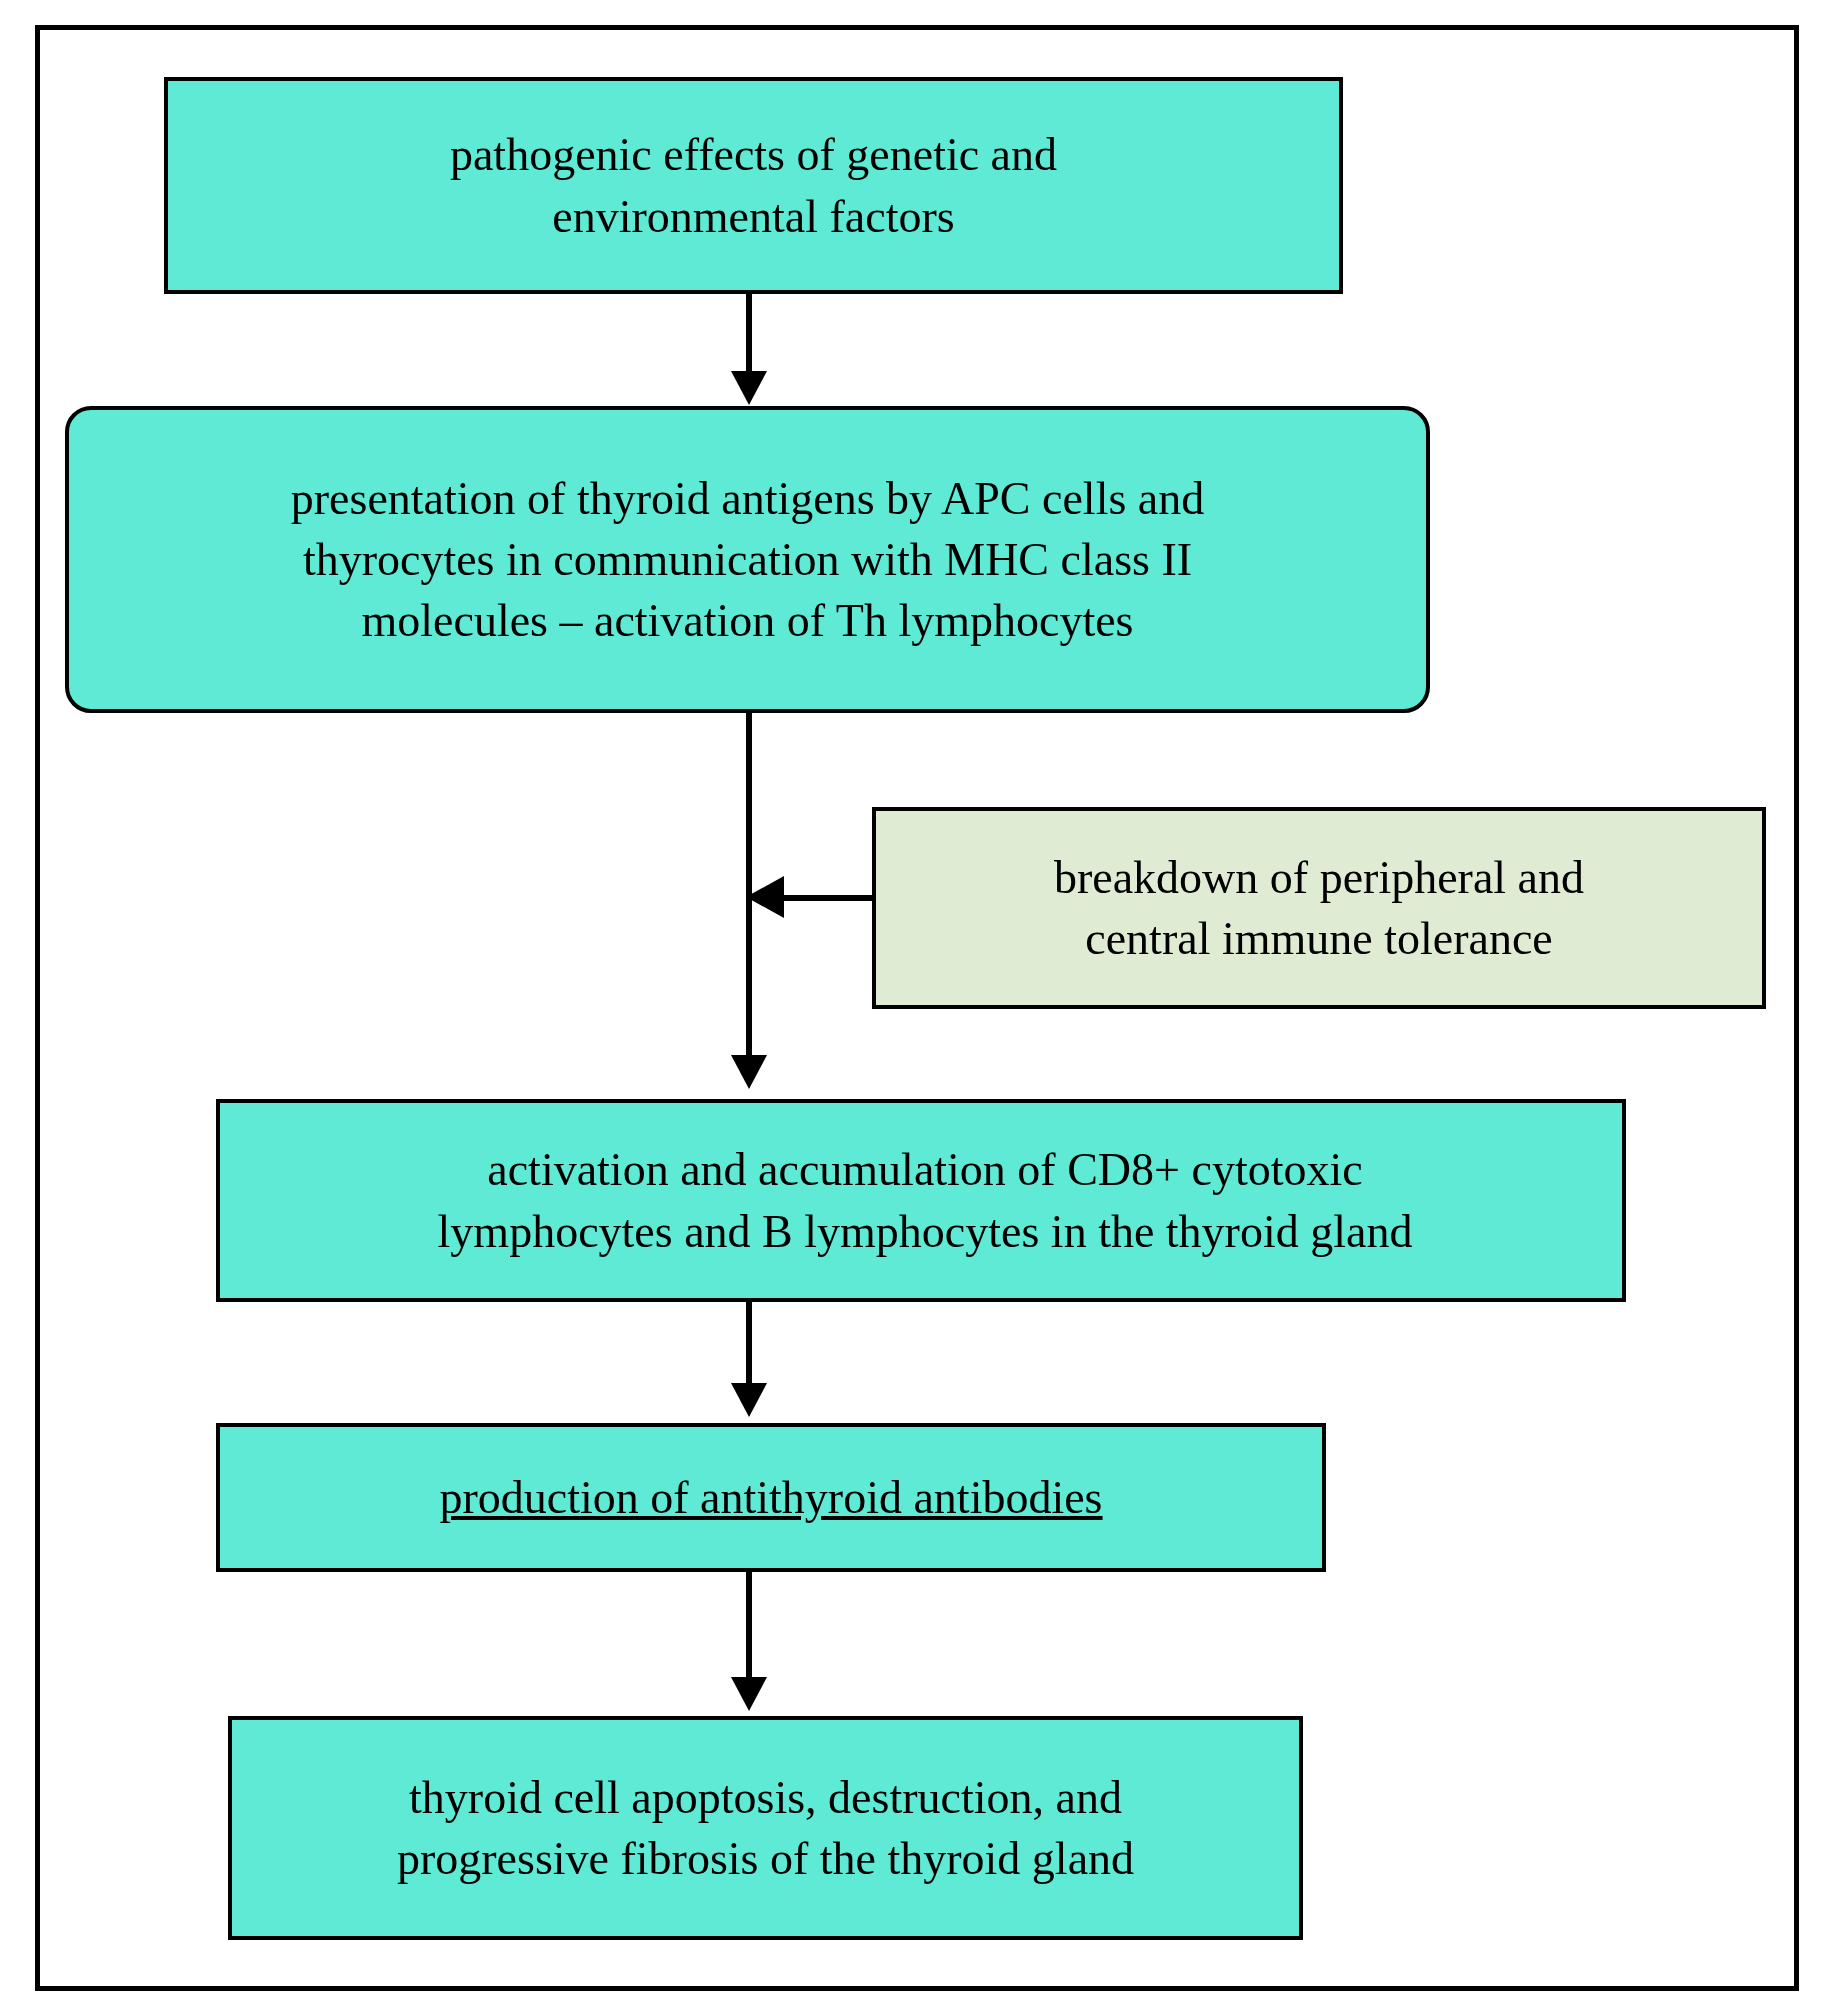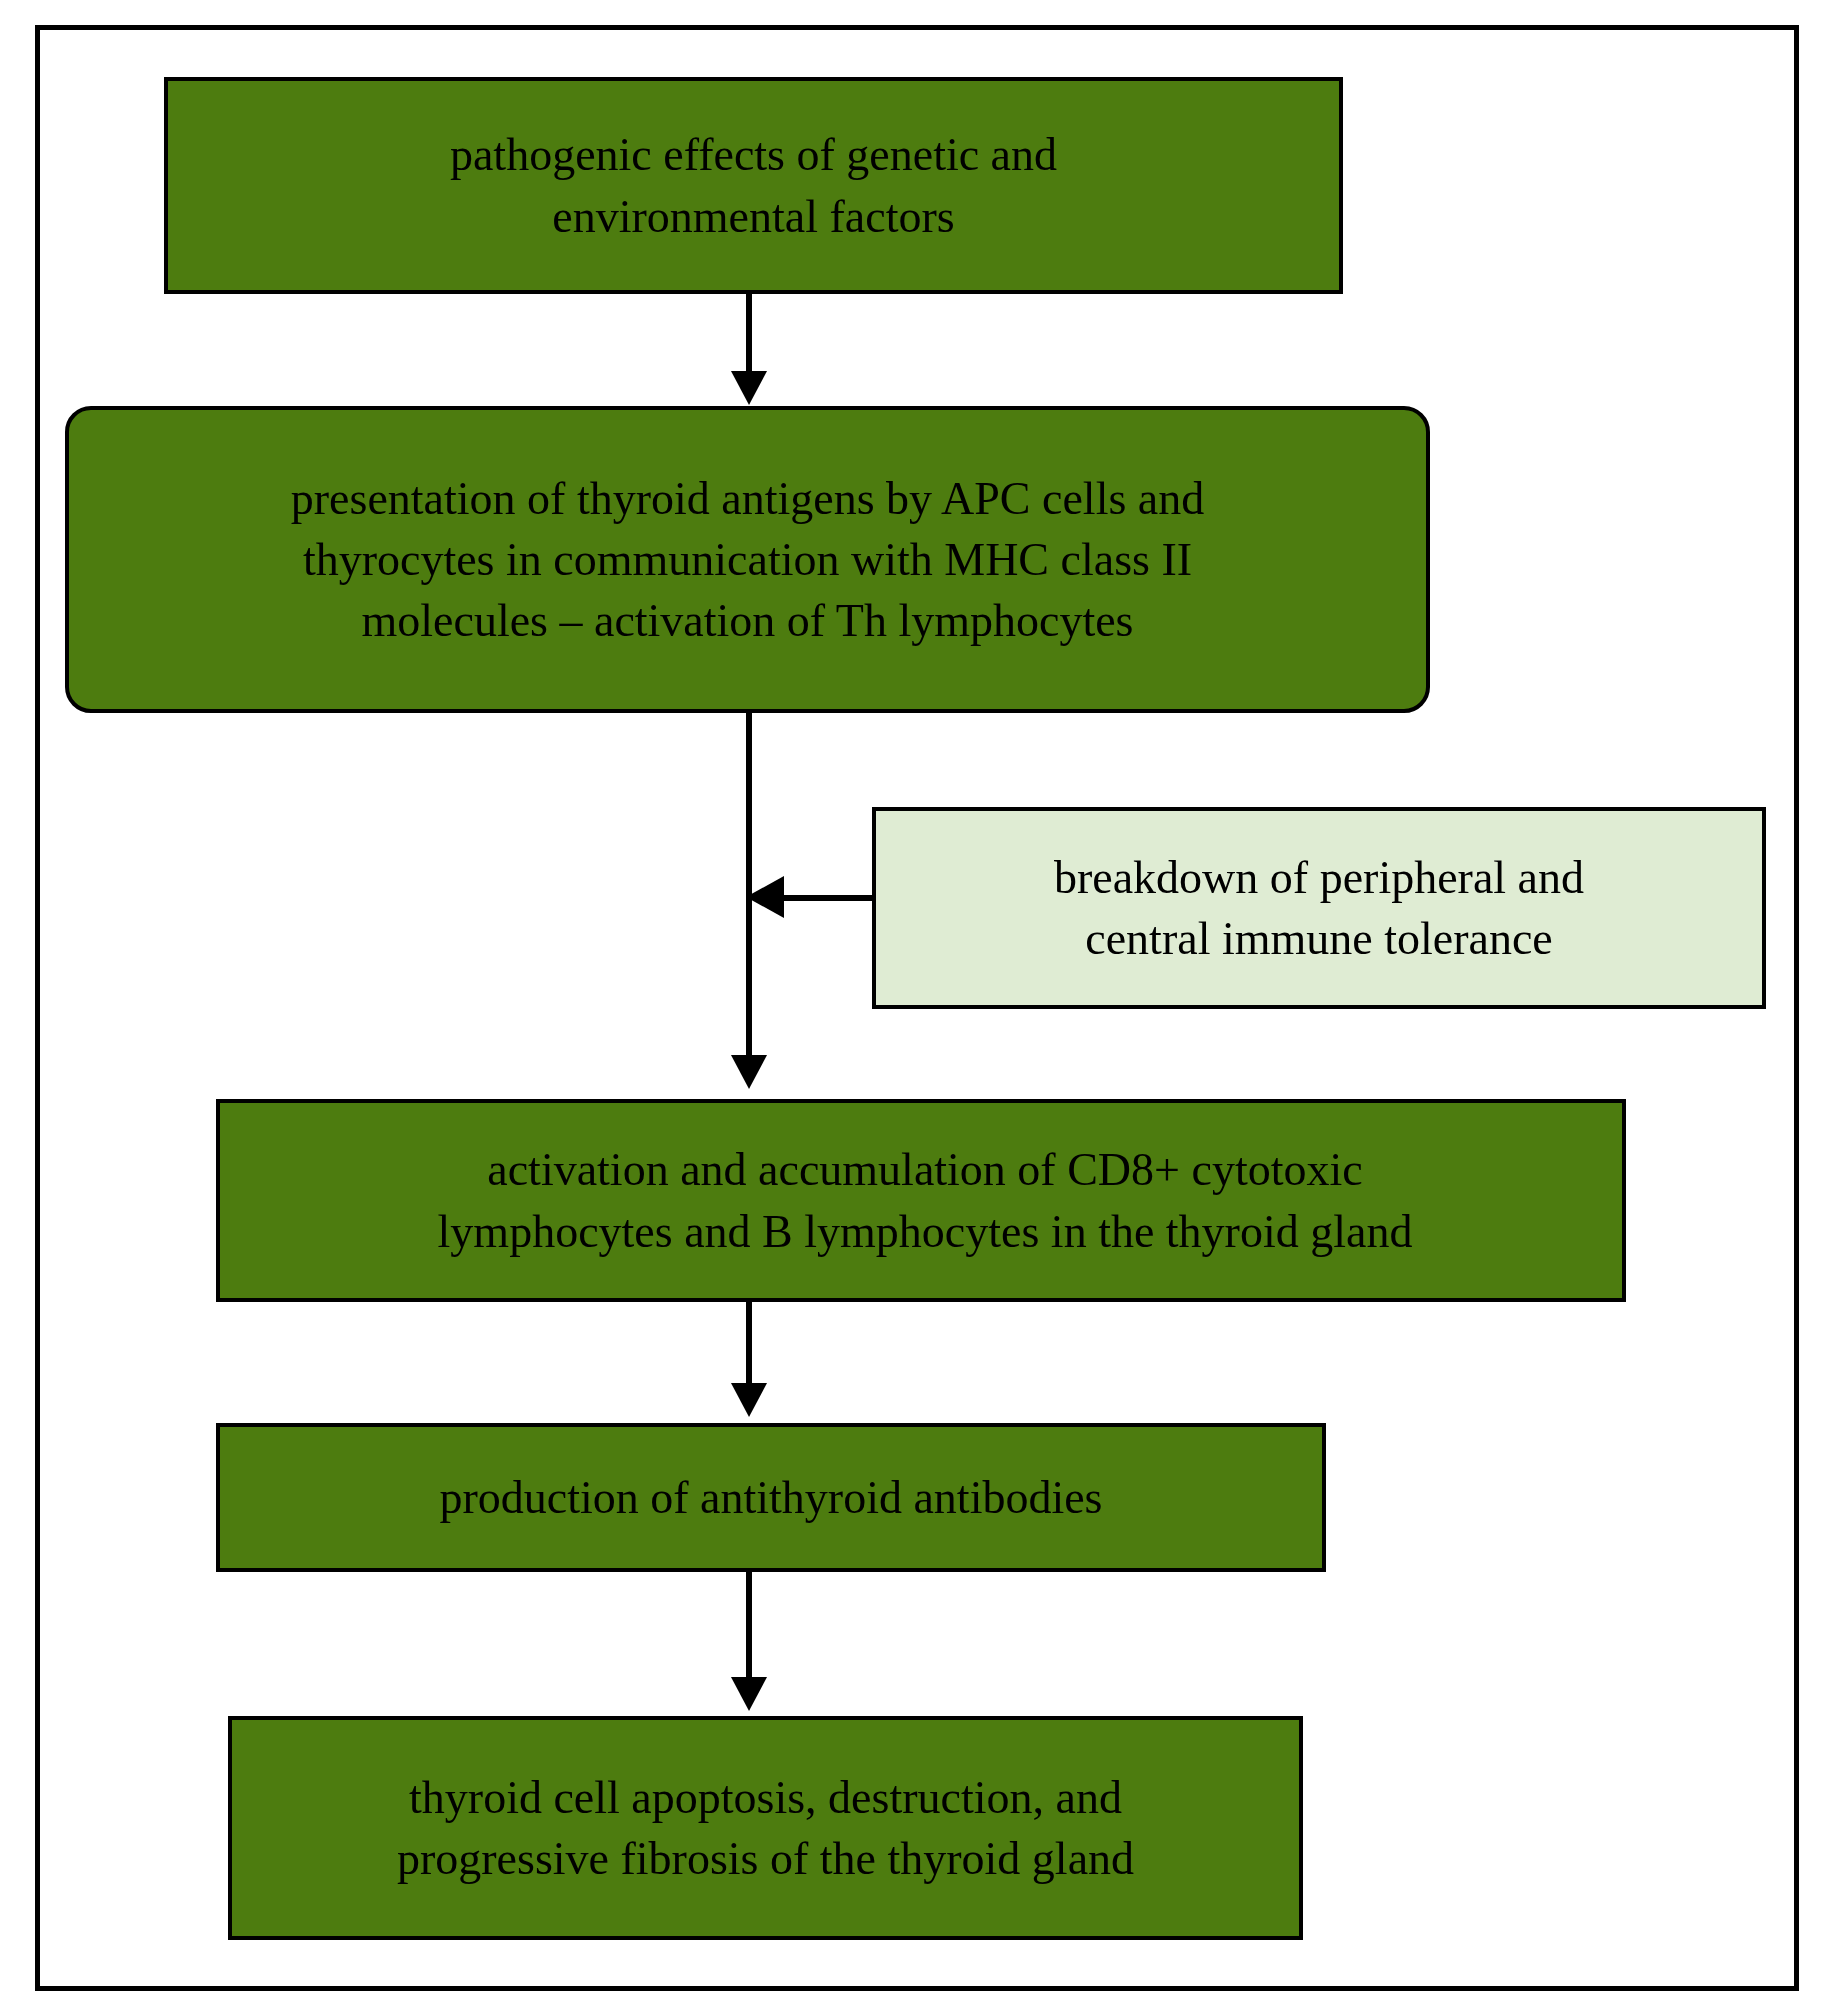--- a/index.html
+++ b/index.html
@@ -22,21 +22,21 @@
     width: 1764px;
     height: 1966px;
     border: 5.5px solid #000000;
     box-sizing: border-box;
     background: #ffffff;
   }
   .node {
     position: absolute;
     box-sizing: border-box;
     border: 4.9px solid #000000;
-    background: #4d7c0f;
+    background: #5eead4;
     display: flex;
     align-items: center;
     justify-content: center;
     text-align: center;
     color: #000000;
     font-size: 46px;
     line-height: 1.33;
     padding: 2.5px 16px;
   }
   .node .txt {
@@ -108,21 +108,21 @@
   <div class="arrow-left" style="left:746px; top:876px;"></div>
 
   <div class="node" style="left:216px; top:1099px; width:1410px; height:203px;padding-left:24px;">
     <span class="txt">activation and accumulation of CD8+ cytotoxic
 lymphocytes and B lymphocytes in the thyroid gland</span>
   </div>
 
   <div class="vline" style="left:746px; top:1302px; height:83px;"></div>
   <div class="arrow-down" style="left:731px; top:1383px;"></div>
 
-  <div class="node" style="left:216px; top:1423px; width:1110px; height:149px;">
+  <div class="node" style="left:216px; top:1423px; width:1110px; height:149px;text-decoration:underline;">
     <span class="txt">production of antithyroid antibodies</span>
   </div>
 
   <div class="vline" style="left:746px; top:1572px; height:108px;"></div>
   <div class="arrow-down" style="left:731px; top:1677px;"></div>
 
   <div class="node" style="left:228px; top:1716px; width:1075px; height:224px;">
     <span class="txt">thyroid cell apoptosis, destruction, and
 progressive fibrosis of the thyroid gland</span>
   </div>

